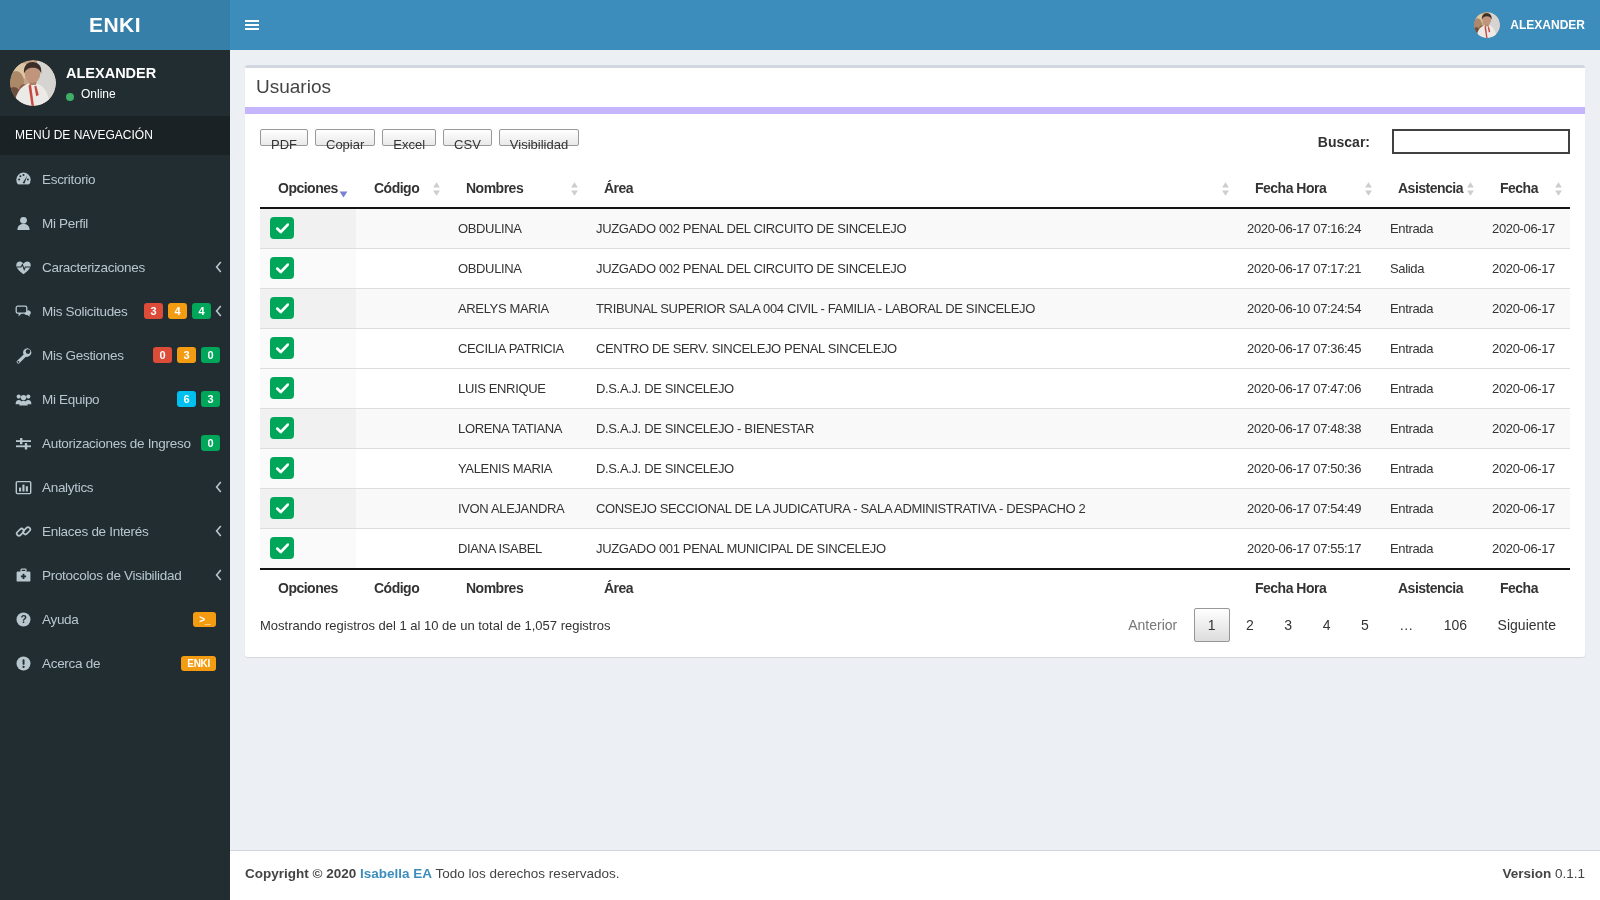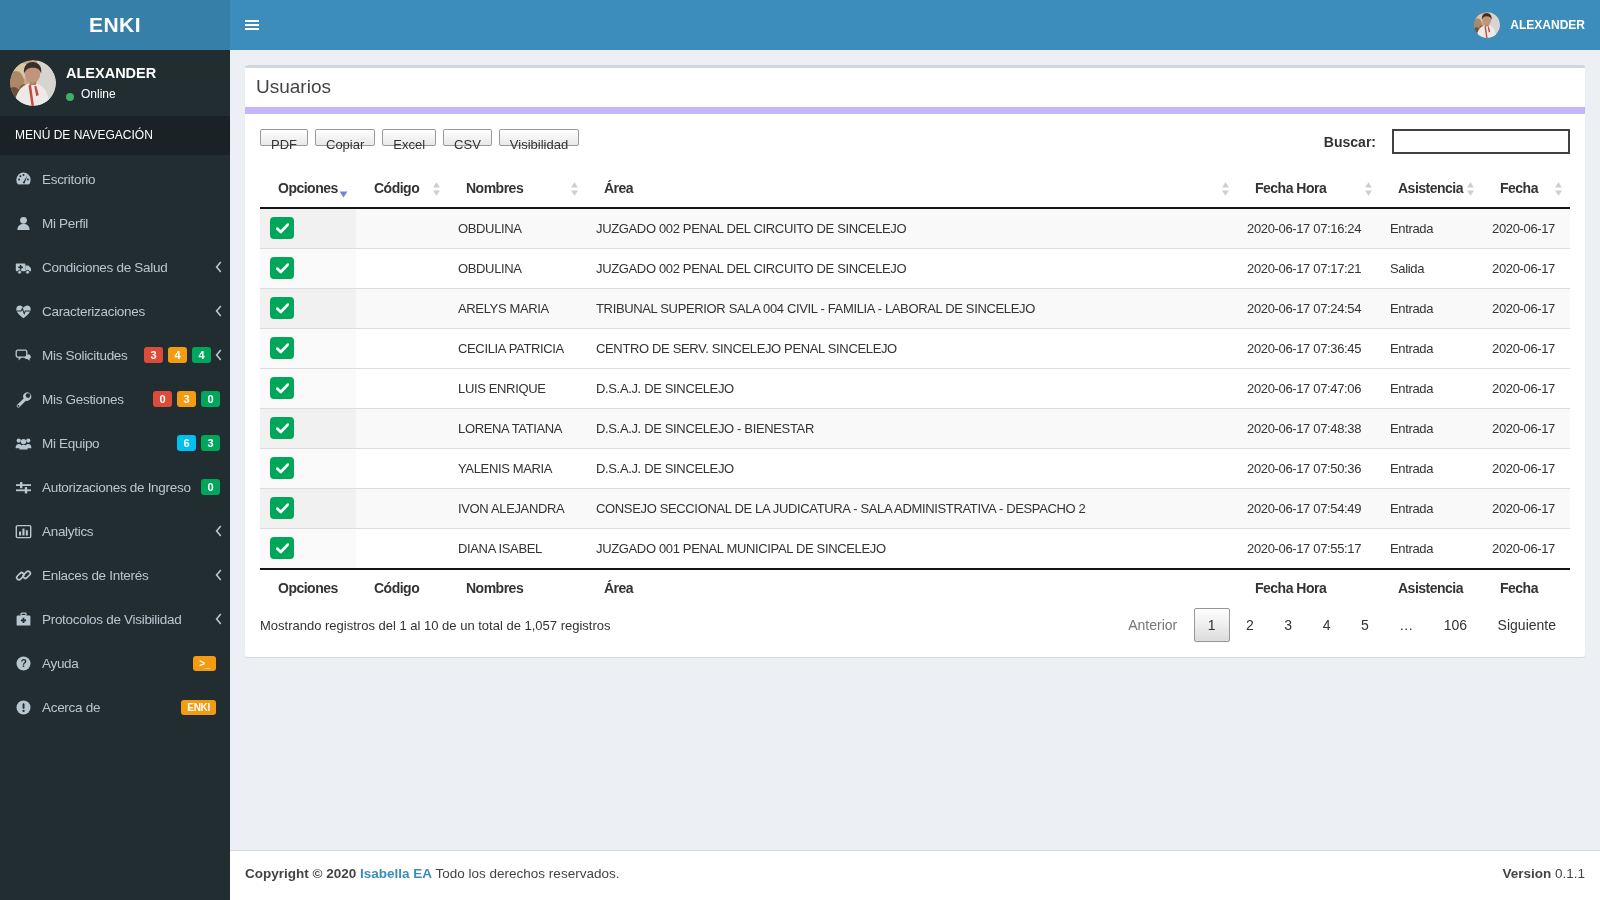--- a/index.html
+++ b/index.html
@@ -35,21 +35,21 @@
 
 .content{position:absolute;left:230px;top:50px;width:1370px;height:850px;background:#ecf0f5}
 .box{margin:15px;background:#fff;border-top:3px solid #d2d6de;border-radius:3px;box-shadow:0 1px 1px rgba(0,0,0,.1);width:1340px}
 .box-header{padding:9px 10px 10px;border-bottom:7px solid #c4b5fd}
 .box-title{font-size:19px;line-height:20px;font-weight:normal;color:#444;margin-left:1px}
 .box-body{padding:15px;position:relative}
 
 .dtb{height:32px}
 .btn{display:inline-block;height:17px;margin-right:7px;padding:0 10px;border:1px solid #999;border-radius:2px;background:linear-gradient(to bottom,#ffffff 0%,#e9e9e9 100%);color:#333;font-size:13px;line-height:29px;vertical-align:top}
 .search{position:absolute;right:15px;top:15px;font-size:14px}
-.search b{font-weight:bold;margin-right:16px;vertical-align:middle}
+.search b{font-weight:bold;margin-right:22px;vertical-align:middle}
 .search input{width:178px;height:25px;border:2px solid #414141;background:#fff;vertical-align:middle;border-radius:0}
 
 table{border-collapse:collapse;table-layout:fixed;width:1310px;margin-top:9px}
 thead th{font-weight:bold;text-align:left;padding:10px 18px;border-bottom:2px solid #141414;position:relative;font-size:14px;line-height:17px;color:#333;letter-spacing:-.5px}
 tfoot th{font-weight:bold;text-align:left;padding:10px 18px;border-top:2px solid #141414;font-size:14px;line-height:17px;color:#333;letter-spacing:-.5px}
 tbody td{padding:10px;border-bottom:1px solid #ddd;font-size:13px;line-height:19px;color:#333;overflow:hidden;white-space:nowrap;letter-spacing:-.35px}
 tr.odd{background:#f9f9f9}
 tr.odd td.s{background:#f1f1f1}
 tr.even td.s{background:#fafafa}
 td.s{padding:8px 10px 9px}
@@ -148,34 +148,20 @@
       </li>
     <li>
         <svg class="mi" viewBox="0 0 17 17">
           <circle cx="8.5" cy="5.3" r="3.4" fill="#b8c7ce"></circle>
           <path d="M2.4 15 C2.4 10.6 5 8.9 8.5 8.9 C12 8.9 14.6 10.6 14.6 15 Z" fill="#b8c7ce"></path>
         </svg>
         <span>Mi Perfil</span>
       </li>
     <li>
         <svg class="mi" viewBox="0 0 17 17">
-          <rect x="0.8" y="4.6" width="9.6" height="7.6" rx="0.8" fill="#b8c7ce"></rect>
-          <path d="M10.4 6.6 h3 l2.6 2.7 V12.2 h-5.6 Z" fill="#b8c7ce"></path>
-          <circle cx="4.6" cy="13.2" r="1.9" fill="#b8c7ce" stroke="#222d32" stroke-width="0.9"></circle>
-          <circle cx="12.6" cy="13.2" r="1.9" fill="#b8c7ce" stroke="#222d32" stroke-width="0.9"></circle>
-          <rect x="4.8" y="6" width="1.6" height="4.6" fill="#222d32"></rect>
-          <rect x="3.3" y="7.5" width="4.6" height="1.6" fill="#222d32"></rect>
-        </svg>
-        <span>Condiciones de Salud</span>
-        <svg class="chev" width="7" height="12" viewBox="0 0 7 12">
-          <path d="M5.8 1 L1.6 6 L5.8 11" stroke="#b8c7ce" stroke-width="1.6" fill="none"></path>
-        </svg>
-      </li>
-    <li>
-        <svg class="mi" viewBox="0 0 17 17">
           <path d="M8.5 15.2 C3 11.2 1.3 8.2 1.3 5.9 C1.3 3.9 2.8 2.4 4.8 2.4 C6.4 2.4 7.8 3.4 8.5 4.7 C9.2 3.4 10.6 2.4 12.2 2.4 C14.2 2.4 15.7 3.9 15.7 5.9 C15.7 8.2 14 11.2 8.5 15.2 Z" fill="#b8c7ce"></path>
           <path d="M2 8 H6 L7.4 5.6 L9.2 10.6 L10.3 8 H15" stroke="#222d32" stroke-width="1.1" fill="none"></path>
         </svg>
         <span>Caracterizaciones</span>
         <svg class="chev" width="7" height="12" viewBox="0 0 7 12">
           <path d="M5.8 1 L1.6 6 L5.8 11" stroke="#b8c7ce" stroke-width="1.6" fill="none"></path>
         </svg>
       </li>
     <li>
         <svg class="mi" viewBox="0 0 17 17">
@@ -376,21 +362,21 @@
               <td class="s">
                 <div class="chk">
                   <svg width="13" height="11" viewBox="0 0 13 11">
                     <path d="M1.2 5.6 L4.8 9 L11.8 1.6" stroke="#fff" stroke-width="2.7" fill="none" stroke-linecap="round" stroke-linejoin="round"></path>
                   </svg>
                 </div>
               </td>
               <td></td>
               <td>ARELYS MARIA</td>
               <td>TRIBUNAL SUPERIOR SALA 004 CIVIL - FAMILIA - LABORAL DE SINCELEJO</td>
-              <td>2020-06-17 07:24:54</td>
+              <td>2020-06-10 07:24:54</td>
               <td>Entrada</td>
               <td>2020-06-17</td>
             </tr>
           <tr class="even">
               <td class="s">
                 <div class="chk">
                   <svg width="13" height="11" viewBox="0 0 13 11">
                     <path d="M1.2 5.6 L4.8 9 L11.8 1.6" stroke="#fff" stroke-width="2.7" fill="none" stroke-linecap="round" stroke-linejoin="round"></path>
                   </svg>
                 </div>

